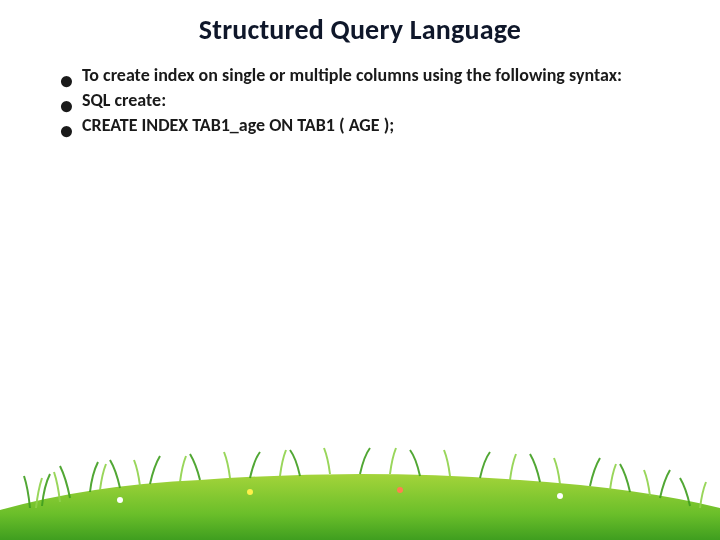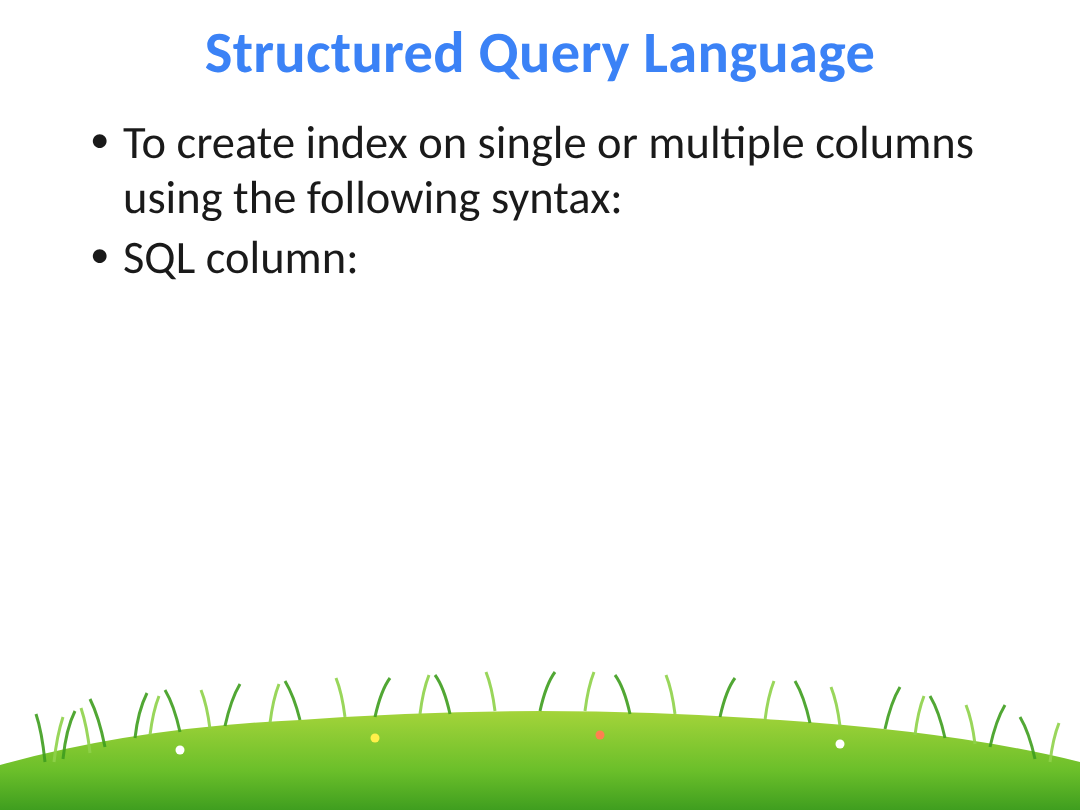--- a/index.html
+++ b/index.html
@@ -12,34 +12,34 @@
     overflow: hidden;
   }
   .slide {
     width: 100%;
     height: 100%;
     position: relative;
     padding: 12px 36px 0 36px;
   }
   .title {
     text-align: center;
-    font-size: 39px;
+    font-size: 28px;
     font-weight: 700;
-    color: #3b82f6;
+    color: #0f172a;
     margin-bottom: 18px;
     letter-spacing: 0.2px;
   }
   .bullets {
     list-style: none;
     padding-left: 24px;
   }
   .bullets li {
     position: relative;
-    font-size: 31px;
-    font-weight: 400;
+    font-size: 18px;
+    font-weight: 700;
     color: #1a1a1a;
     line-height: 1.18;
     margin-bottom: 4px;
     padding-left: 22px;
   }
   .bullets li::before {
     content: "•";
     position: absolute;
     left: 0;
     top: 0;
@@ -55,21 +55,22 @@
     pointer-events: none;
   }
 </style>
 </head>
 <body>
 
 <div class="slide">
   <h1 class="title">Structured Query Language</h1>
   <ul class="bullets">
     <li>To create index on single or multiple columns using the following syntax:</li>
-    <li>SQL column:</li>
+    <li>SQL create:</li>
+    <li>CREATE INDEX TAB1_age ON TAB1 ( AGE );</li>
   </ul>
 
   <svg class="grass" viewBox="0 0 720 110" preserveAspectRatio="none">
     <defs>
       <linearGradient id="hill" x1="0" y1="0" x2="0" y2="1">
         <stop offset="0%" stop-color="#a4d43a"></stop>
         <stop offset="60%" stop-color="#6bbf2a"></stop>
         <stop offset="100%" stop-color="#3f9e1f"></stop>
       </linearGradient>
     </defs>

